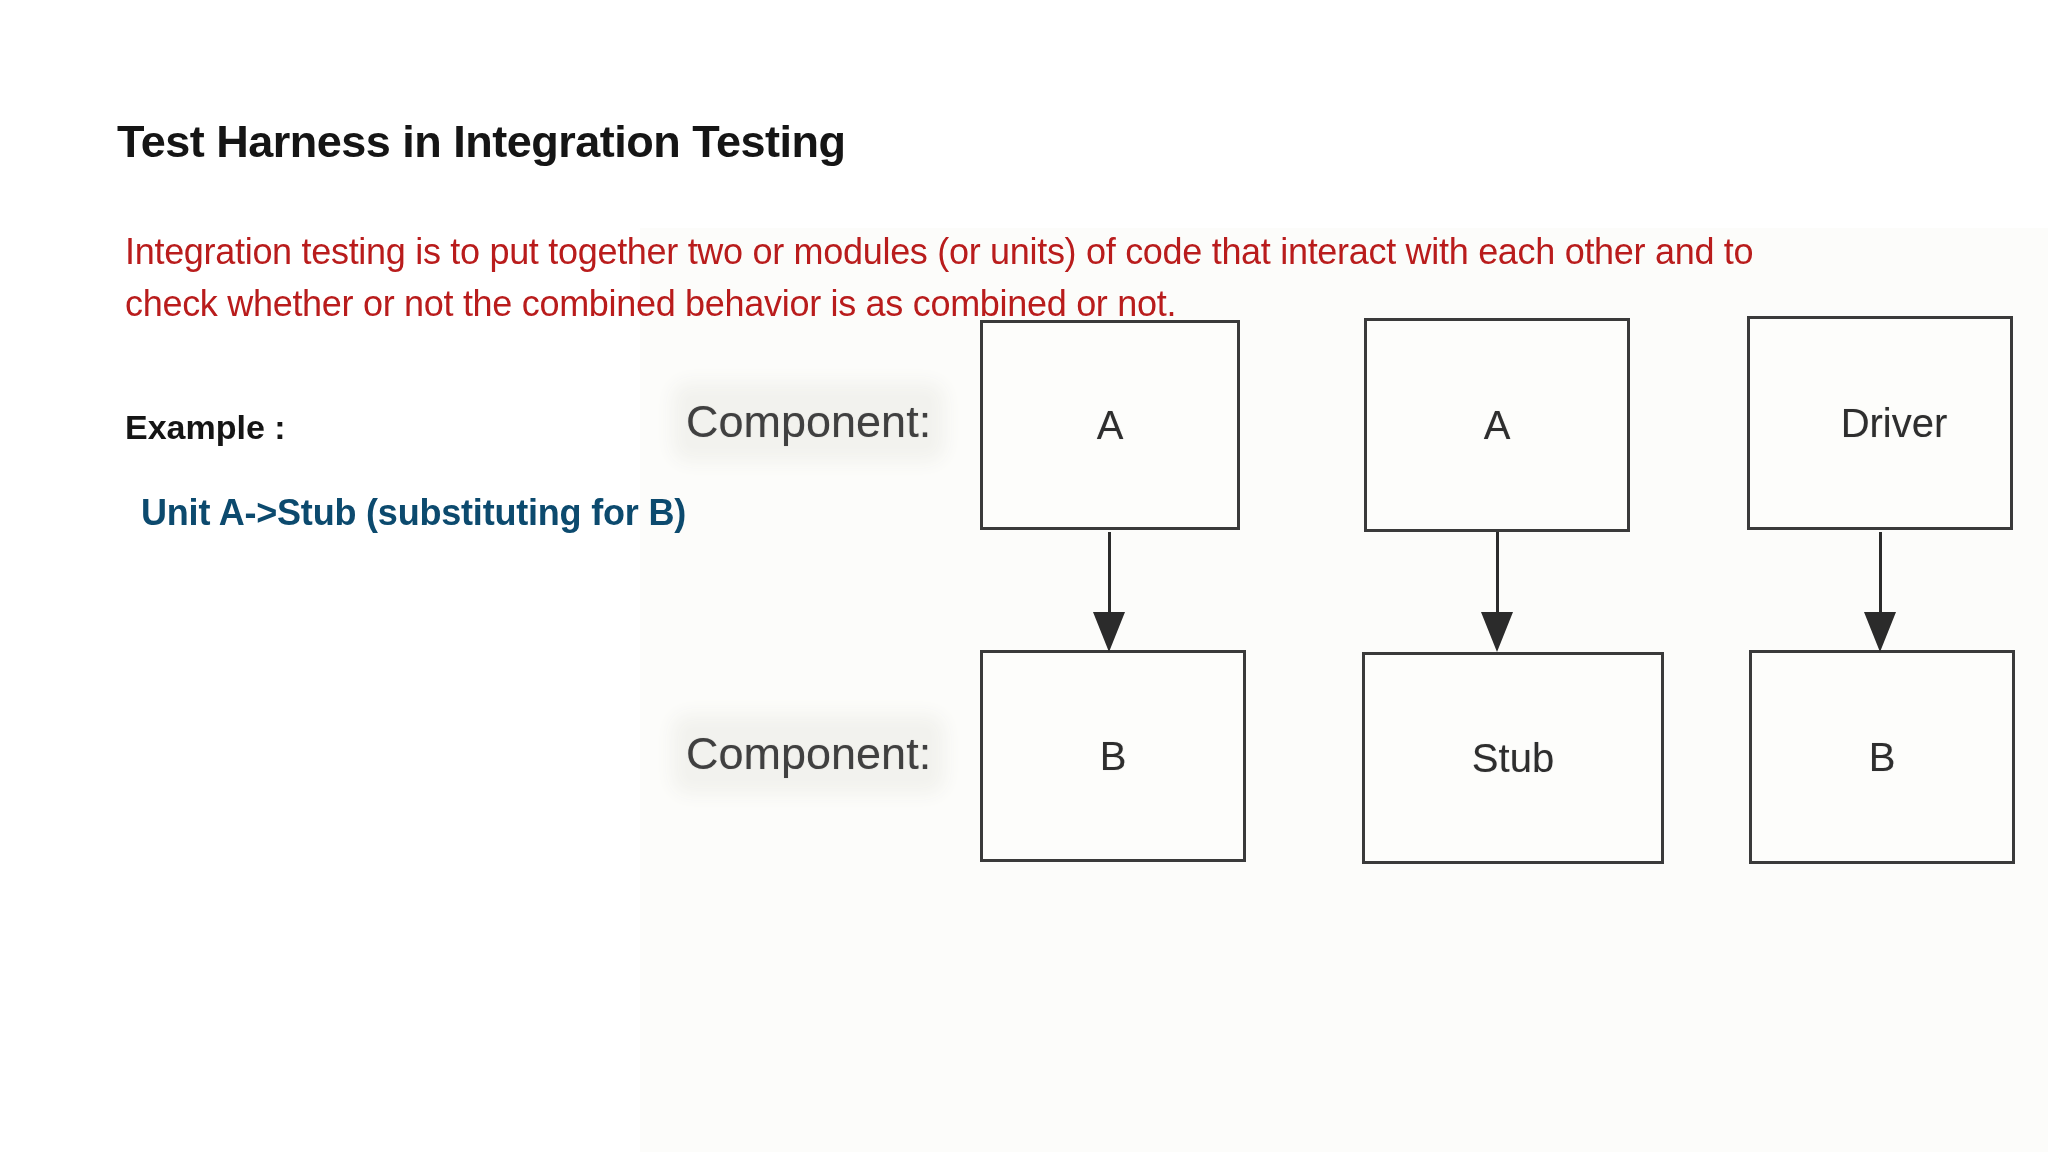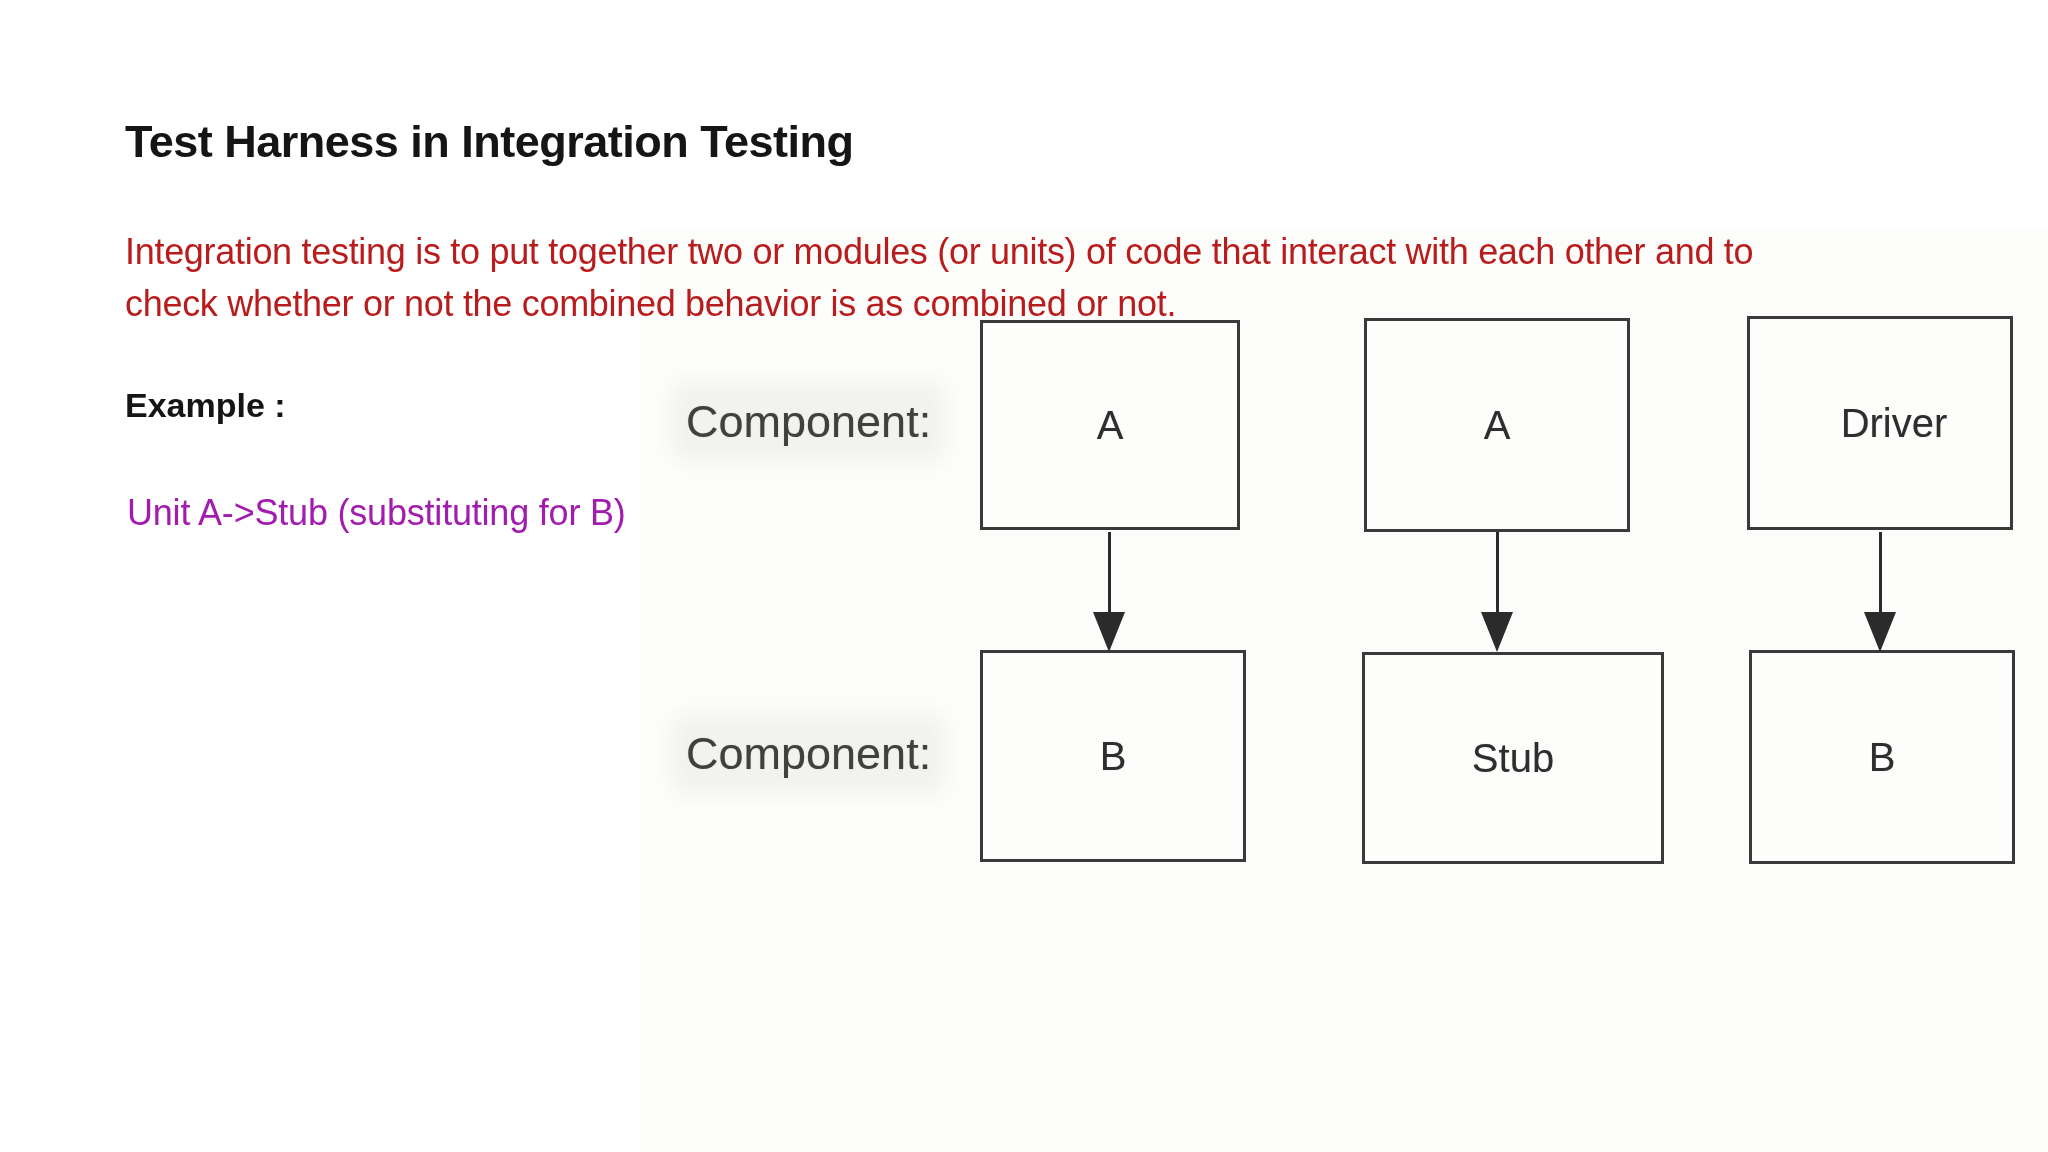--- a/index.html
+++ b/index.html
@@ -9,37 +9,37 @@
     background:#ffffff;
     font-family:"Liberation Sans", sans-serif;
     overflow:hidden;
   }
   
   .scan-region{
     position:absolute;left:640px;top:228px;width:1408px;height:924px;
     background:#fcfcfa;
   }
   .page-title{
-    position:absolute;left:125px;top:116px;
+    position:absolute;left:117px;top:116px;
     font-size:45px;font-weight:700;color:#151515;letter-spacing:-0.5px;
     white-space:nowrap;
   }
   .intro-line{
     position:absolute;left:125px;
     font-size:36px;color:#b91c1c;letter-spacing:-0.3px;white-space:nowrap;
   }
   .intro-line.l1{top:231px;}
   .intro-line.l2{top:283px;}
   .example-label{
-    position:absolute;left:125px;top:386px;
+    position:absolute;left:125px;top:408px;
     font-size:34px;font-weight:700;color:#151515;white-space:nowrap;
   }
   .blue-line{
-    position:absolute;left:127px;
-    font-size:36px;font-weight:400;color:#a21caf;letter-spacing:-0.2px;white-space:nowrap;
+    position:absolute;left:141px;
+    font-size:36px;font-weight:700;color:#0c4a6e;letter-spacing:-0.2px;white-space:nowrap;
   }
   .blue-line.b1{top:492px;}
   .blue-line.b2{top:594px;}
 
   .component-label{
     position:absolute;left:686px;
     font-size:45px;color:#404040;white-space:nowrap;
     background:#f2f2ee;
     box-shadow:0 0 18px 14px #f2f2ee;
     border-radius:6px;

